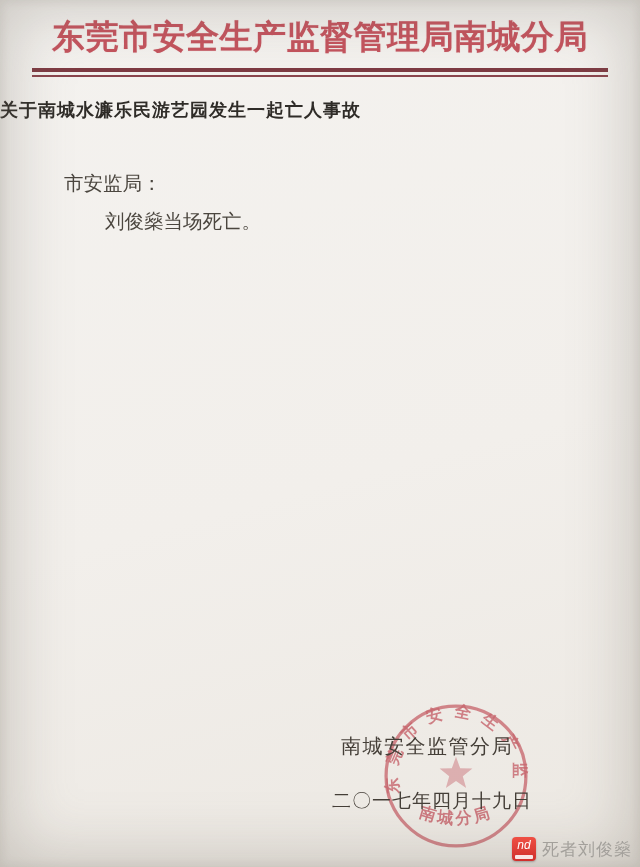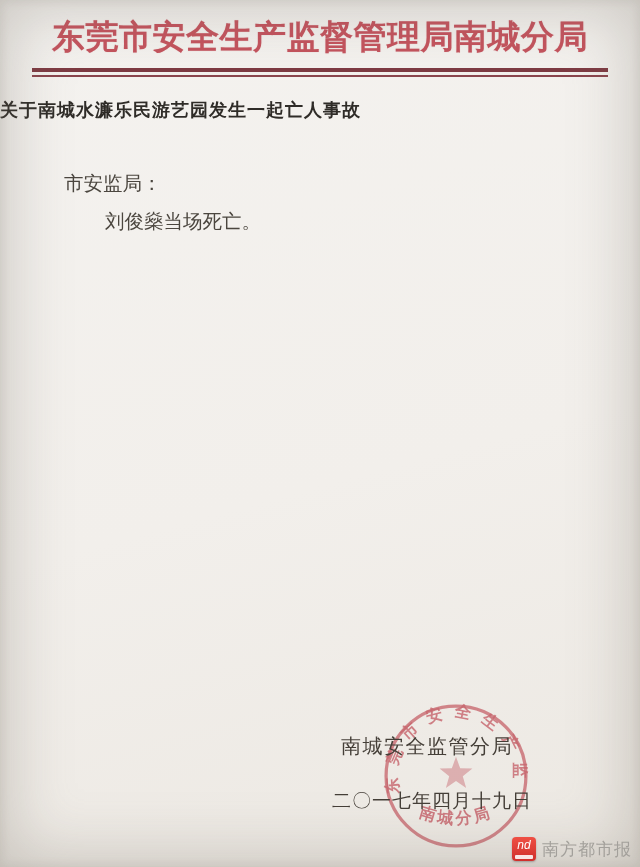--- a/index.html
+++ b/index.html
@@ -108,17 +108,17 @@
   </svg>
 
   <div class="signature">南城安全监管分局</div>
   <div class="date">二〇一七年四月十九日</div>
 
   <div class="credit">
     <div class="credit-icon">
       <span>nd</span>
       <i class="strip"></i>
     </div>
-    <div class="credit-text">南方都市报</div>
+    <div class="credit-text">死者刘俊燊</div>
   </div>
 
   <div class="vignette"></div>
 </div>
 
 </body></html>

